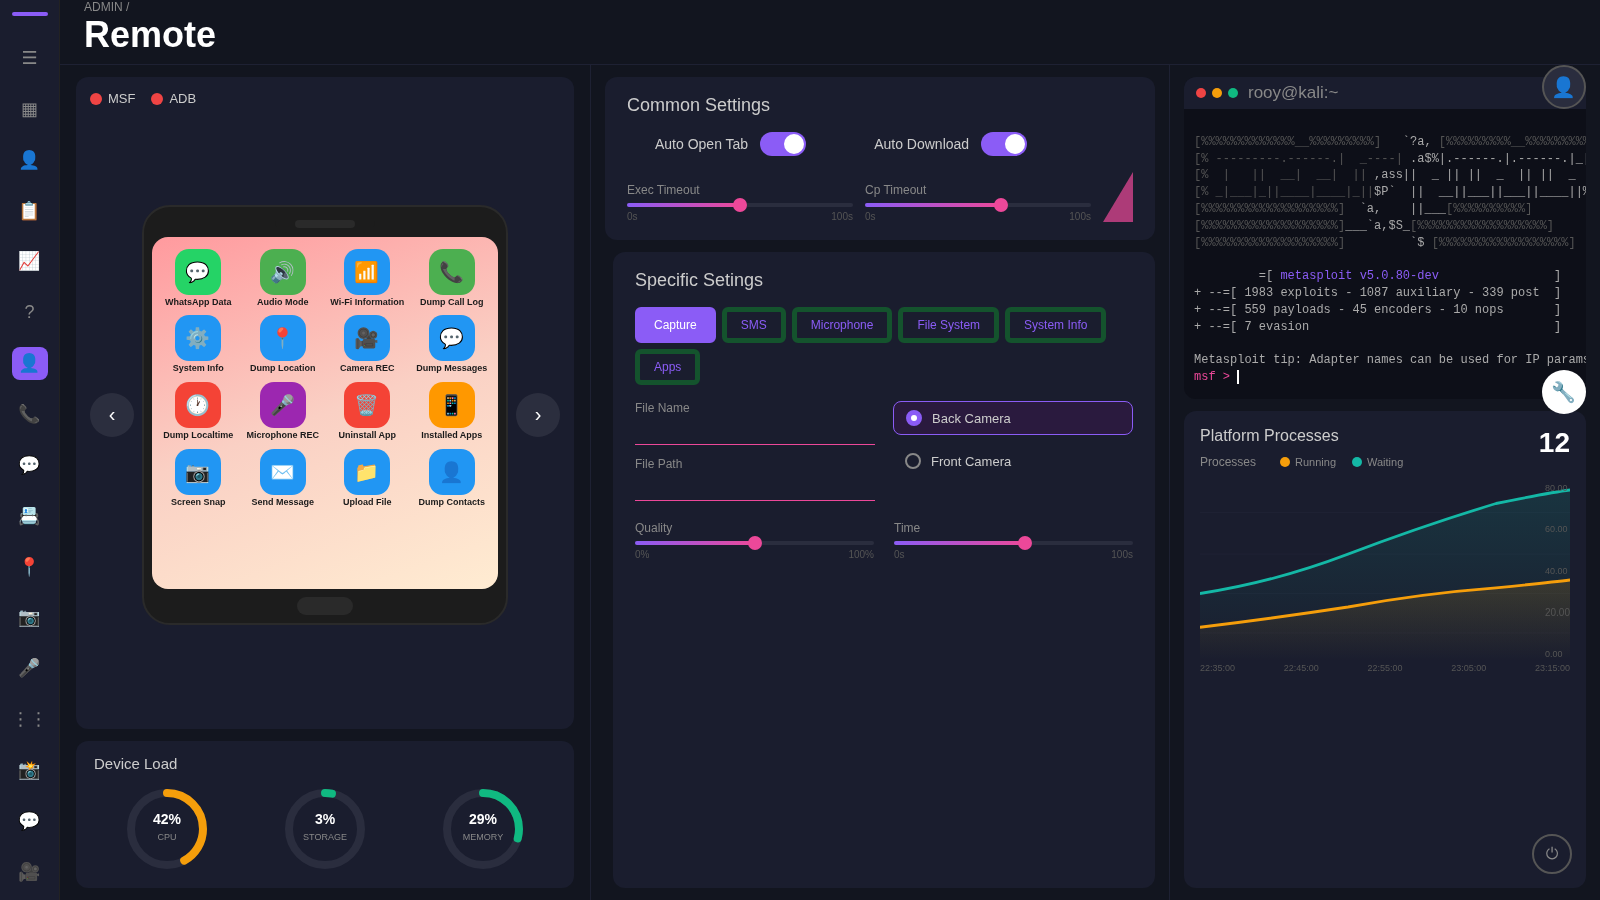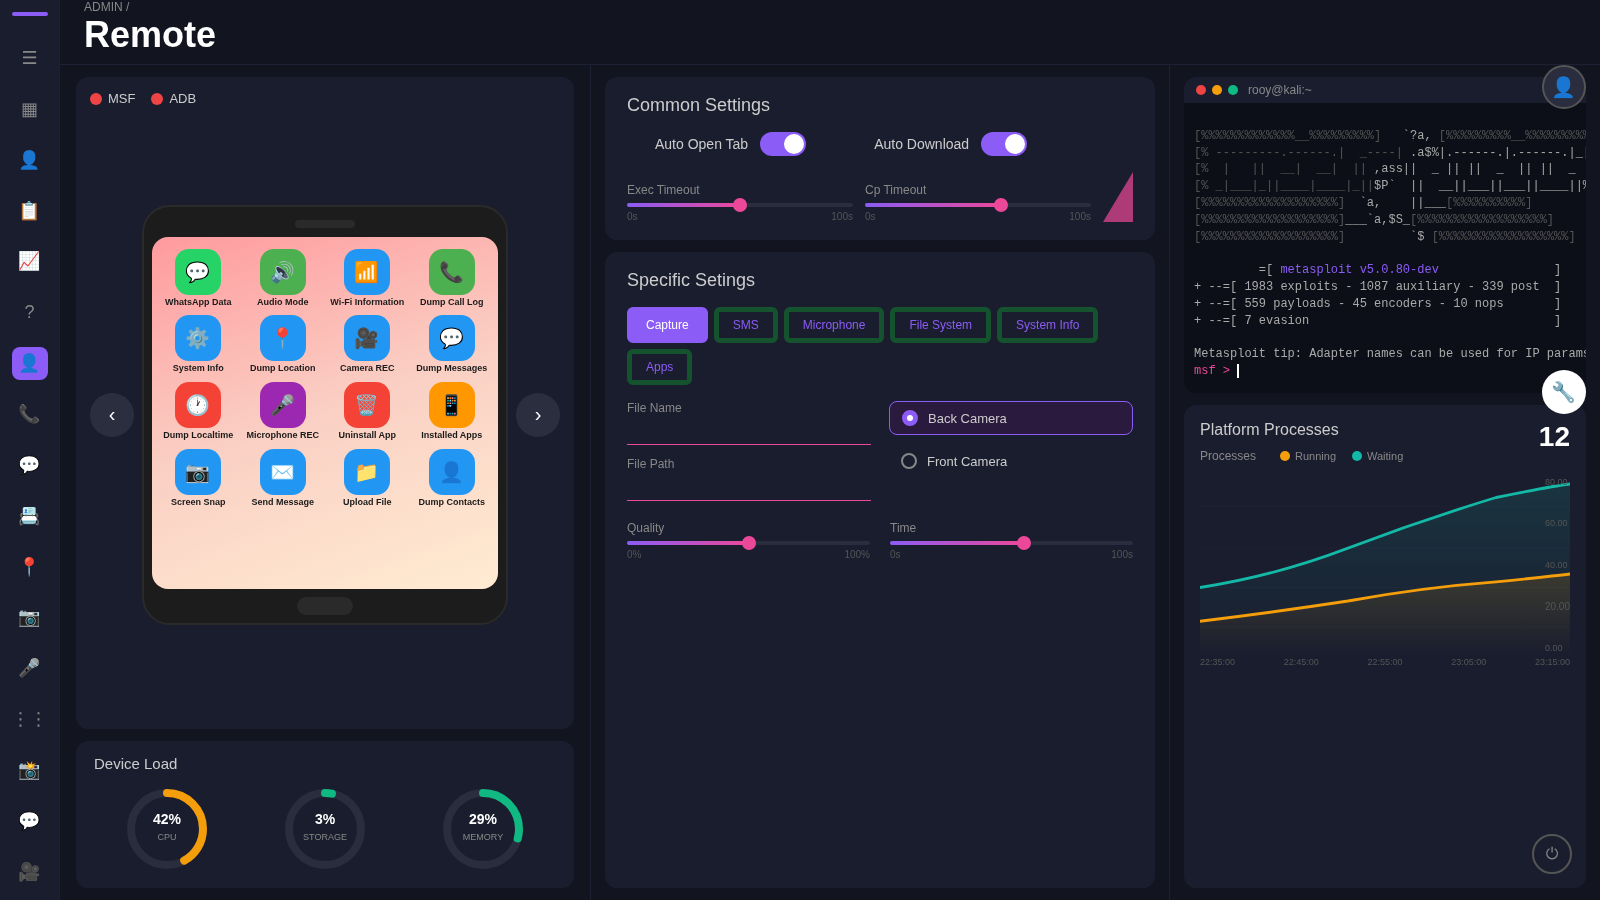--- a/index.html
+++ b/index.html
@@ -204,20 +204,21 @@
       border-bottom: 50px solid #ec4899;
       opacity: 0.7;
     }
 
     
     .specific-card {
       background: #1a1d2e;
       border-radius: 12px;
       padding: 18px 22px;
       flex: 1;
+      margin-left: 8px;
     }
     .tabs-row { display: flex; gap: 6px; margin-bottom: 16px; flex-wrap: wrap; }
     .tab-btn {
       padding: 6px 14px; border-radius: 6px; font-size: 12px; cursor: pointer;
       border: 5px solid #14532d; color: #8b5cf6; background: transparent;
     }
     .tab-btn.active { background: #8b5cf6; color: #fff; border-color: #8b5cf6; }
 
     .specific-content { display: flex; gap: 18px; }
     .form-col { flex: 1; display: flex; flex-direction: column; gap: 12px; }
@@ -262,21 +263,21 @@
     }
     .terminal-header {
       background: #1a1d2e;
       padding: 6px 12px;
       display: flex; align-items: center; gap: 6px;
     }
     .term-dot { width: 10px; height: 10px; border-radius: 50%; }
     .term-dot.red { background: #ef4444; }
     .term-dot.yellow { background: #f59e0b; }
     .term-dot.green { background: #10b981; }
-    .term-title { font-size: 12px; color: #888; margin-left: 4px; }
+    .term-title { font-size: 17px; color: #888; margin-left: 4px; }
     .terminal-body {
       padding: 8px 10px;
       font-family: 'Courier New', monospace;
       font-size: 12px;
       color: #aaa;
       background: #0d0f18;
       height: 290px;
       overflow: hidden;
       white-space: pre;
       line-height: 1.4;

